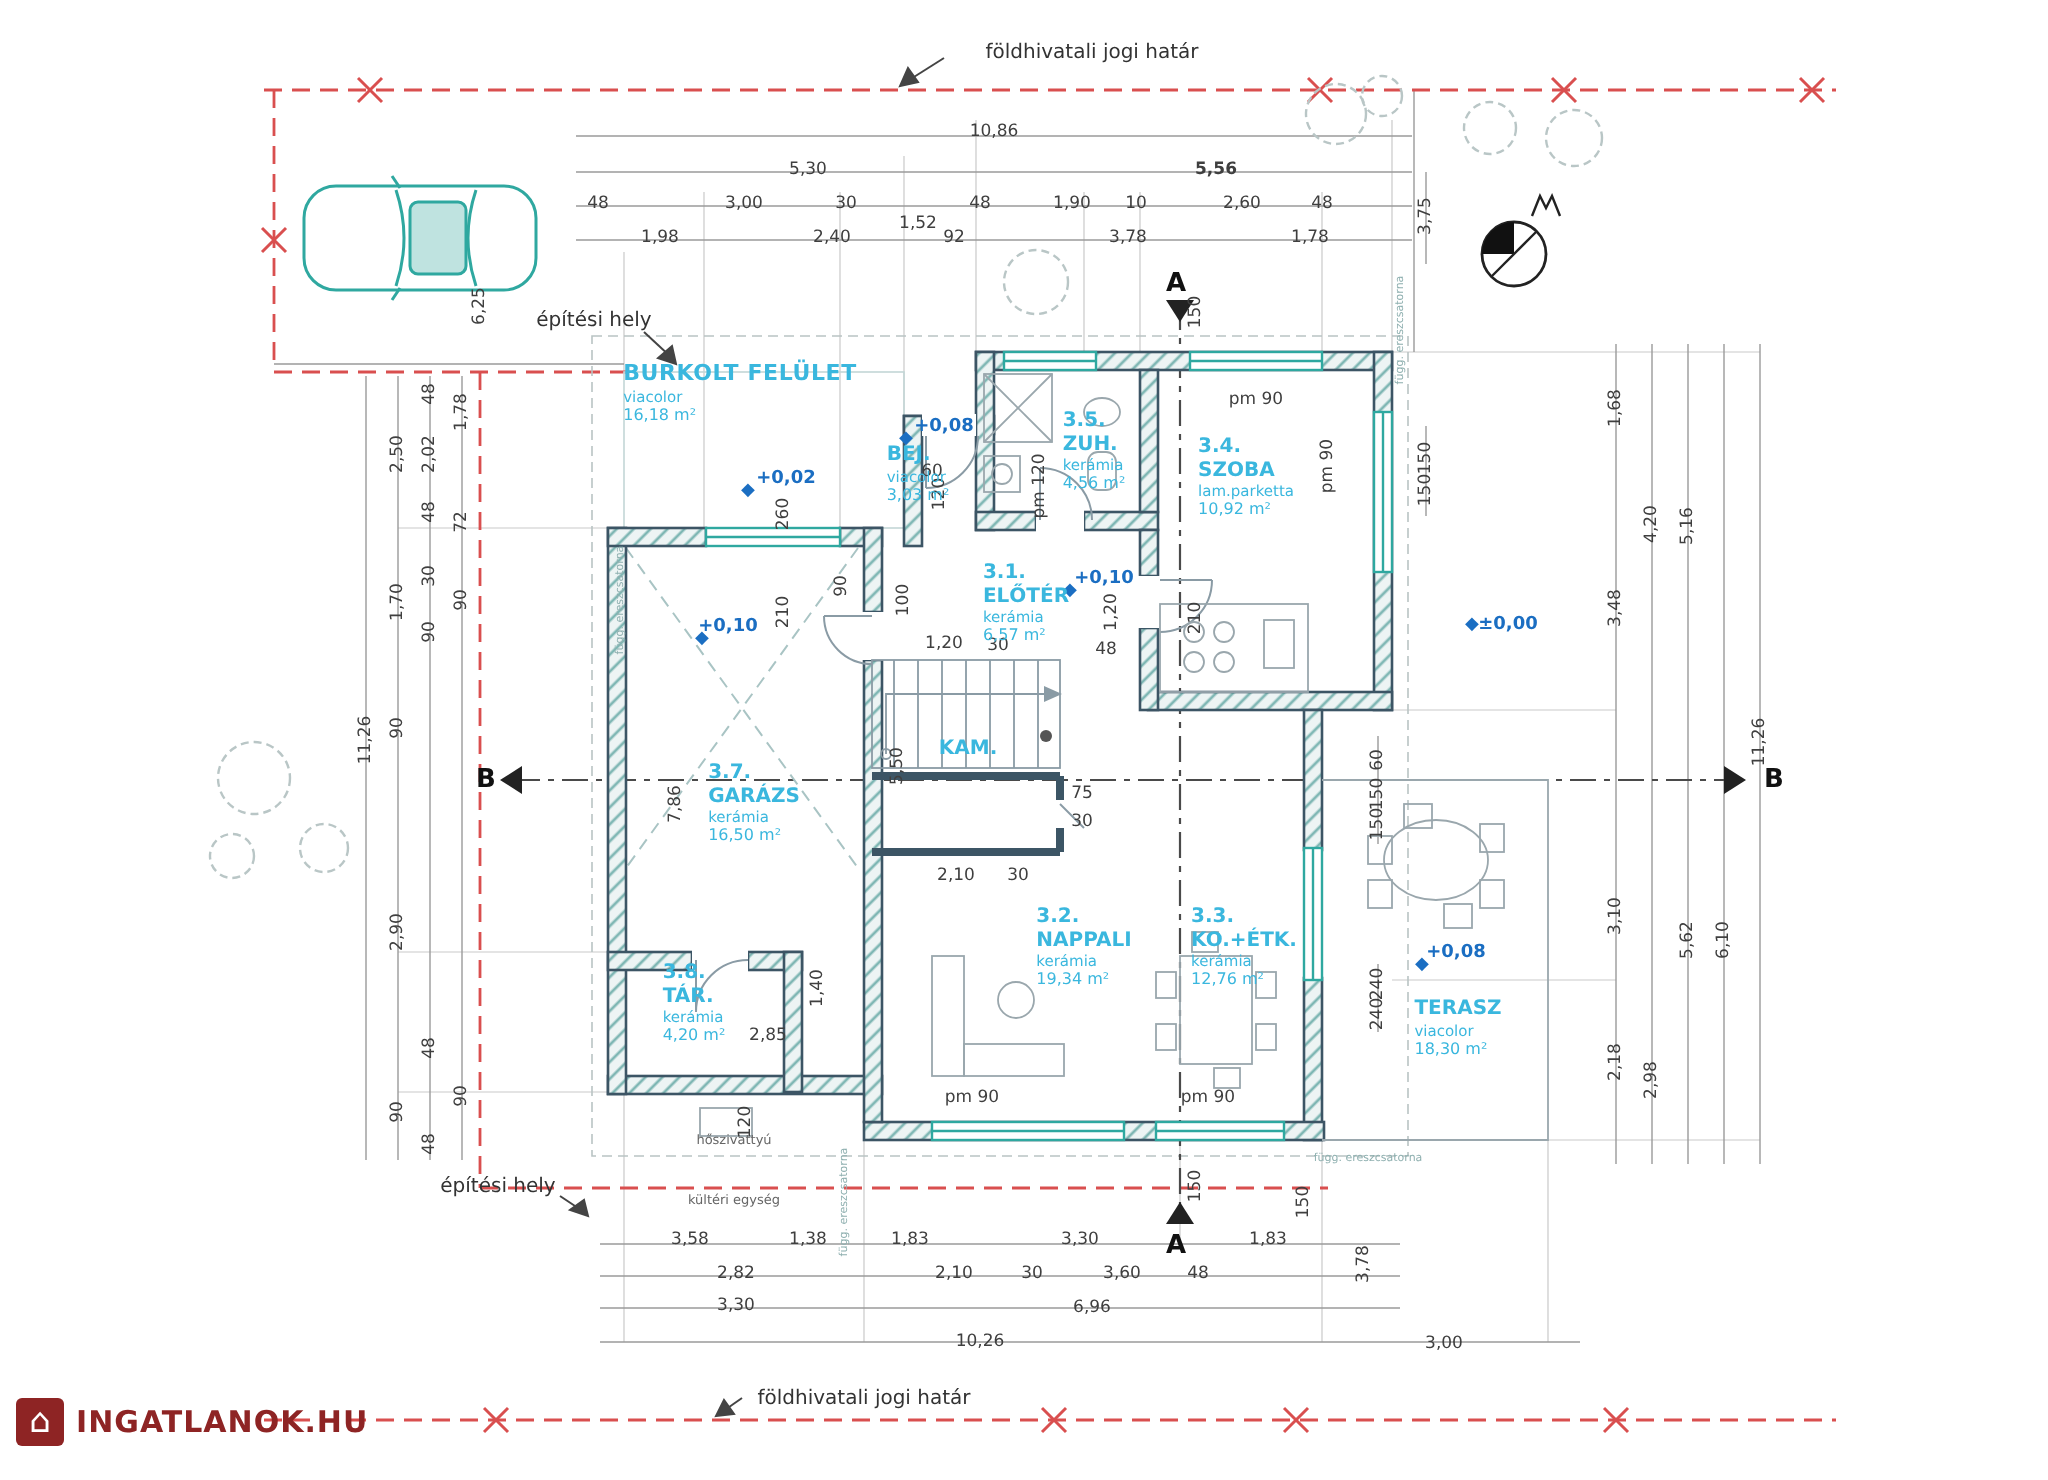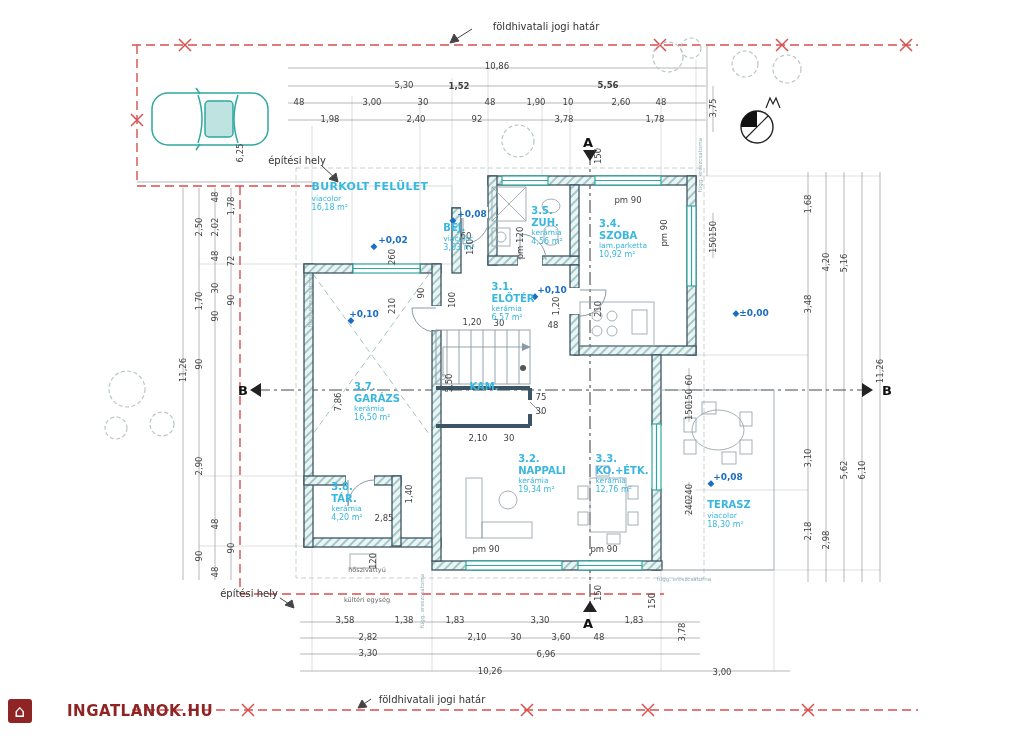--- a/index.html
+++ b/index.html
@@ -18,21 +18,21 @@
   .lbl.level-marker{font-size:9px;color:#1b6ec2;}
   .room{position:absolute;transform:translateX(-50%);color:#3ab7de;}
   .room .num{font-size:10px;font-weight:700;line-height:1.15;}
   .room .nm{font-size:10px;font-weight:700;line-height:1.15;}
   .room.big .nm{font-size:11px;letter-spacing:.3px;}
   .room .sub{font-size:7.5px;line-height:1.2;}
   .room .area{font-size:8px;line-height:1.25;}
   .logo{position:absolute;left:8px;top:699px;display:flex;align-items:center;gap:6px;}
   .logo-box{width:24px;height:24px;background:#8e2424;color:#fff;display:flex;
             align-items:center;justify-content:center;font-size:17px;border-radius:3px;}
-  .logo-text{color:#8e2424;font-weight:700;font-size:15px;letter-spacing:.5px;margin-left:29px;}
+  .logo-text{color:#8e2424;font-weight:700;font-size:15px;letter-spacing:.5px;}
 </style>
 </head>
 <body>
 
 <div class="canvas">
 
 <svg class="plan" width="1024" height="740" viewBox="0 0 1024 740">
   <defs>
     <pattern id="hatch" patternUnits="userSpaceOnUse" width="6" height="6" patternTransform="rotate(45)">
       <rect width="6" height="6" fill="#edf4f4"></rect>
@@ -298,21 +298,21 @@
   </g>
 </svg>
 
 <div id="labels">
       <span class="lbl dim" style="left: 497px; top: 66px;">10,86</span>
       <span class="lbl dim" style="left: 404px; top: 85px;">5,30</span>
       <span class="lbl dim" style="left: 608px; top: 85px; font-weight: bold;">5,56</span>
       <span class="lbl dim" style="left: 299px; top: 102px;">48</span>
       <span class="lbl dim" style="left: 372px; top: 102px;">3,00</span>
       <span class="lbl dim" style="left: 423px; top: 102px;">30</span>
-      <span class="lbl dim" style="left: 459px; top: 86px; font-weight: bold;">1,52</span>
+      <span class="lbl dim" style="left: 459px; top: 112px;">1,52</span>
       <span class="lbl dim" style="left: 490px; top: 102px;">48</span>
       <span class="lbl dim" style="left: 536px; top: 102px;">1,90</span>
       <span class="lbl dim" style="left: 568px; top: 102px;">10</span>
       <span class="lbl dim" style="left: 621px; top: 102px;">2,60</span>
       <span class="lbl dim" style="left: 661px; top: 102px;">48</span>
       <span class="lbl dim" style="left: 330px; top: 119px;">1,98</span>
       <span class="lbl dim" style="left: 416px; top: 119px;">2,40</span>
       <span class="lbl dim" style="left: 477px; top: 119px;">92</span>
       <span class="lbl dim" style="left: 564px; top: 119px;">3,78</span>
       <span class="lbl dim" style="left: 655px; top: 119px;">1,78</span>
@@ -448,21 +448,21 @@
         <div class="nm">ELŐTÉR</div>
         <div class="sub">kerámia</div>
         <div class="area">6,57 m²</div>
       </div>
       <div class="room" style="left: 377px; top: 381px;">
         <div class="num">3.7.</div>
         <div class="nm">GARÁZS</div>
         <div class="sub">kerámia</div>
         <div class="area">16,50 m²</div>
       </div>
-      <div class="room" style="left: 484px; top: 381px;">
+      <div class="room" style="left: 484px; top: 369px;">
         <div class="nm">KAM.</div>
       </div>
       <div class="room" style="left: 542px; top: 453px;">
         <div class="num">3.2.</div>
         <div class="nm">NAPPALI</div>
         <div class="sub">kerámia</div>
         <div class="area">19,34 m²</div>
       </div>
       <div class="room" style="left: 622px; top: 453px;">
         <div class="num">3.3.</div>

